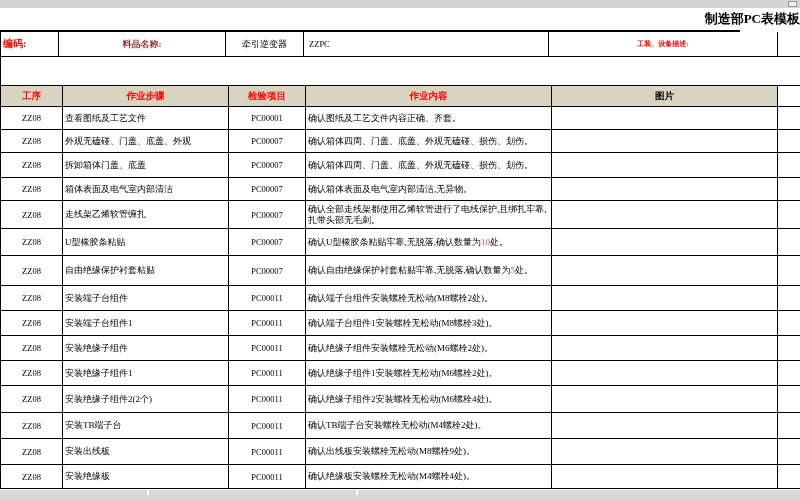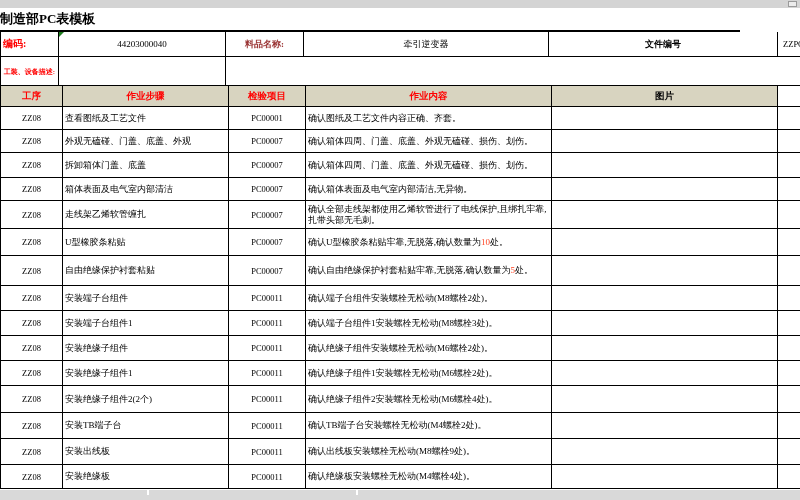--- a/index.html
+++ b/index.html
@@ -1,20 +1,20 @@
 <!DOCTYPE html>
 <html><head>
 <meta charset="utf-8">
 <style>
   html,body{margin:0;padding:0;}
   body{font-family:"Liberation Serif","DejaVu Serif",serif;background:#ffffff;}
   .screen{position:relative;width:800px;height:500px;background:#ffffff;overflow:hidden;}
   .topbar{position:absolute;left:0;top:0;width:800px;height:8px;background:#d4d4d4;}
   .topbtn{position:absolute;right:3px;top:1px;width:9px;height:6px;background:#ececec;border:1px solid #9a9a9a;box-sizing:border-box;}
-  .title{position:absolute;left:0;top:8px;width:800px;height:22px;line-height:22px;text-align:left;font-weight:bold;font-size:13px;color:#000;}
+  .title{position:absolute;left:0;top:8px;width:800px;height:22px;line-height:22px;text-align:right;font-weight:bold;font-size:13px;color:#000;}
   .infogrid{position:absolute;left:0;top:30px;width:740px;display:grid;grid-template-columns:58px 167px 78px 245px 229px 23px;grid-template-rows:25px 30px;border-top:2px solid #000;border-left:1px solid #000;box-sizing:border-box;}
   .ig{border-right:1px solid #000;border-bottom:1px solid #000;box-sizing:border-box;display:flex;align-items:center;justify-content:center;font-size:9px;overflow:hidden;position:relative;background:#fff;}
   .lab-red{color:#ff0000;font-weight:bold;justify-content:flex-start;padding-left:2px;font-size:10px;}
   .lab-maroon{color:#993333;font-weight:bold;font-size:9px;}
   .lab-black{color:#000;font-weight:bold;font-size:9px;}
   .lab-tool{color:#ff0000;font-weight:bold;font-size:7px;justify-content:center;padding:0 1px;}
   .tooling-text{grid-column:2/5;justify-content:flex-start;align-items:flex-start;padding:2px 3px;font-size:8.5px;line-height:1.35;font-weight:bold;text-align:left;}
   .docno-val{justify-content:flex-start;padding-left:5px;font-size:8.5px;white-space:nowrap;}
   .tri{position:absolute;left:0;top:0;width:0;height:0;border-top:5px solid #1e7d1e;border-right:5px solid transparent;}
   table.main{position:absolute;left:0;top:85px;width:800px;border-collapse:collapse;table-layout:fixed;}
@@ -40,29 +40,24 @@
 
   <div class="topbar">
     <span class="topbtn"></span>
   </div>
 
   <div class="title">制造部PC表模板</div>
 
   <div class="infogrid">
 
     <div class="ig lab-red">编码:</div>
-    <div class="ig">
-      <span class="tri"></span>
-      <span>44203000040</span>
-    </div>
     <div class="ig lab-maroon">料品名称:</div>
     <div class="ig">
       <span>牵引逆变器</span>
     </div>
-    <div class="ig lab-black">文件编号</div>
     <div class="ig docno-val">
       <span>ZZPC</span>
     </div>
 
     <div class="ig lab-tool">工装、设备描述:</div>
     <div class="ig">
       <span></span>
     </div>
   </div>
 

